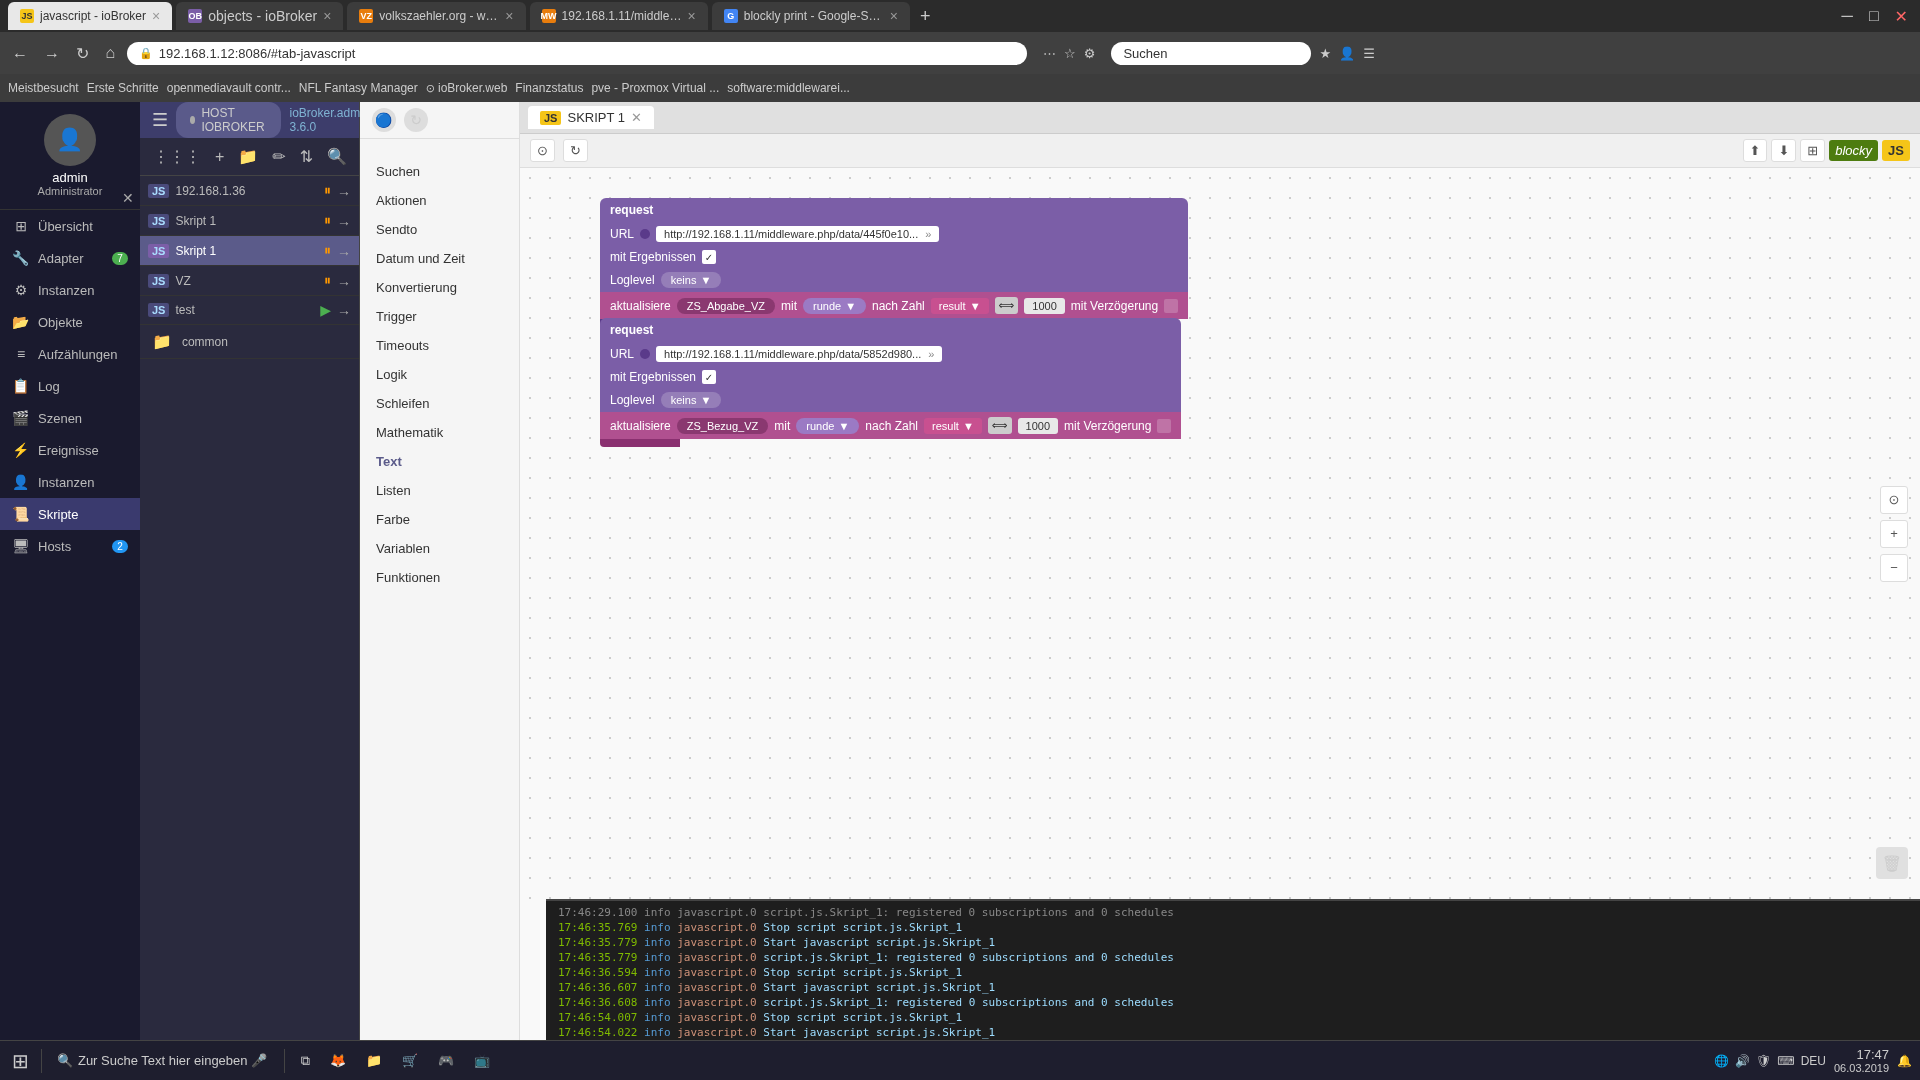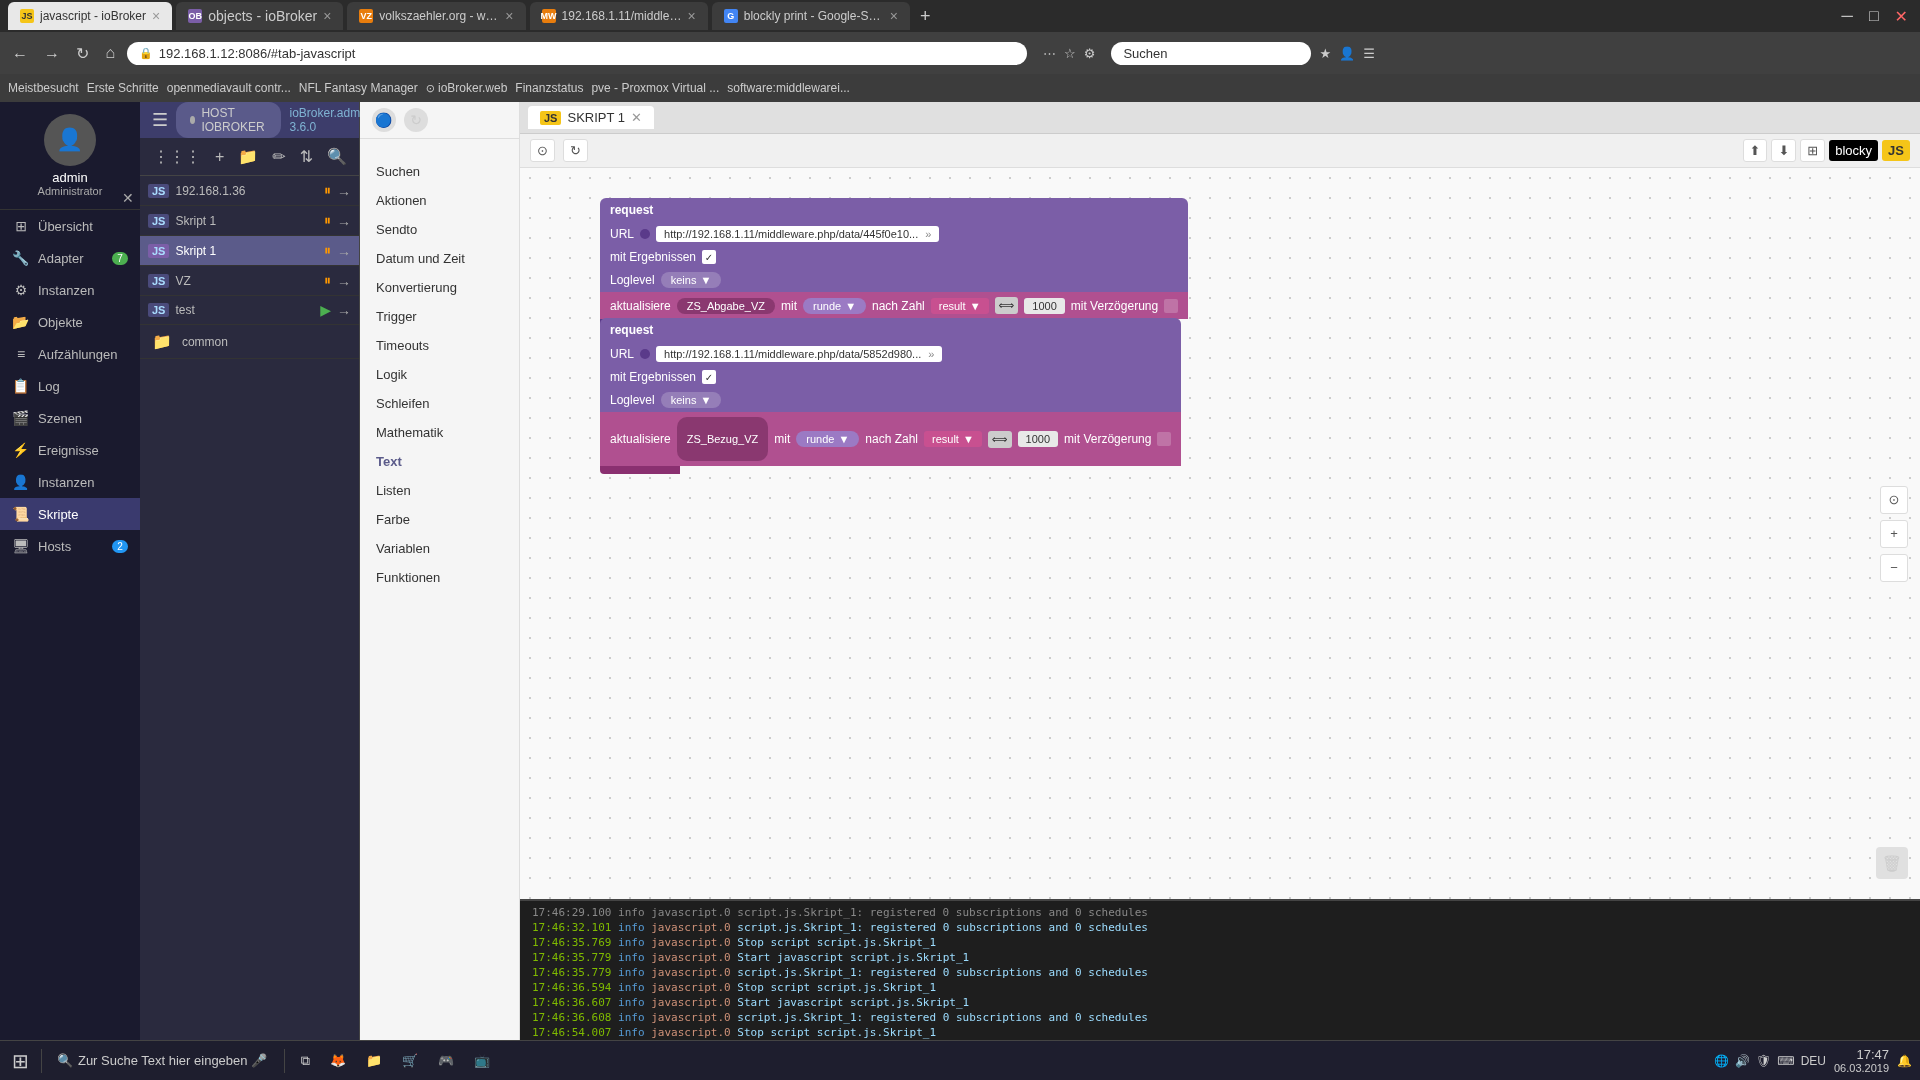--- a/index.html
+++ b/index.html
@@ -56,21 +56,21 @@
     .menu-circle { width: 24px; height: 24px; border-radius: 50%; background: #ddd; display: flex; align-items: center; justify-content: center; cursor: pointer; font-size: 14px; }
     .menu-item { display: flex; align-items: center; padding: 7px 16px; cursor: pointer; color: #333; font-size: 13px; }
     .menu-item.active { color: #5b5b8a; font-weight: bold; }
 
     
     .main-area { flex: 1; background: #f9f9f9; display: flex; flex-direction: column; position: relative; overflow: hidden; }
     .canvas-tab { display: flex; align-items: center; gap: 6px; padding: 4px 12px; background: #e0e0e0; border-radius: 4px 4px 0 0; font-size: 13px; color: #555; cursor: pointer; }
     .canvas-tab.active { background: #fff; color: #333; }
     .canvas-tab-close { cursor: pointer; color: #999; }
     .canvas-icon-btn { background: #fff; border: 1px solid #ddd; border-radius: 3px; padding: 3px 6px; cursor: pointer; font-size: 13px; color: #555; }
-    .canvas-icon-btn.blocky { background: #000000; color: #fff; border: none; }
+    .canvas-icon-btn.blocky { background: #4d7c0f; color: #fff; border: none; font-style: italic; }
     .canvas-icon-btn.js { background: #f5c518; color: #333; border: none; font-weight: bold; }
 
     
     .log-area { height: 180px; background: #1e1e1e; border-top: 2px solid #444; overflow-y: auto; padding: 4px 0; }
     .log-entry { font-family: monospace; font-size: 11px; padding: 1px 12px; color: #9cdcfe; white-space: nowrap; }
     .log-entry .time { color: #7fba00; }
     .log-entry .level { color: #569cd6; }
     .log-entry .source { color: #ce9178; }
     .log-entry .msg { color: #9cdcfe; }
 
@@ -446,21 +446,21 @@
         <div style="background:#7b5ea7; padding:4px 10px; display:flex; align-items:center; gap:6px; font-size:12px; color:#fff;">
           <span>Loglevel</span>
           <div style="background:rgba(255,255,255,0.2); border-radius:10px; padding:2px 10px; font-size:11px; color:#fff; display:flex; align-items:center; gap:4px; cursor:pointer;">
             <span>keins</span>
             <span>▼</span>
           </div>
         </div>
 
         <div style="background:#b05090; padding:5px 10px; display:flex; align-items:center; gap:6px; font-size:12px; color:#fff; flex-wrap:wrap;">
           <span>aktualisiere</span>
-          <div style="background:#8a3870; border-radius:10px; padding:16px 10px; font-size:11px; color:#fff;">
+          <div style="background:#8a3870; border-radius:10px; padding:2px 10px; font-size:11px; color:#fff;">
             <span>ZS_Bezug_VZ</span>
           </div>
           <span>mit</span>
           <div style="background:#9b7ac4; border-radius:10px; padding:2px 10px; font-size:11px; color:#fff; display:flex; align-items:center; gap:4px; cursor:pointer;">
             <span>runde</span>
             <span>▼</span>
           </div>
           <span>nach Zahl</span>
           <div style="background:#c85090; border-radius:3px; padding:2px 8px; font-size:11px; color:#fff; display:flex; align-items:center; gap:4px; cursor:pointer;">
             <span>result</span>
@@ -480,31 +480,25 @@
         <button class="canvas-icon-btn" style="width:28px; height:28px; display:flex; align-items:center; justify-content:center;">⊙</button>
         <button class="canvas-icon-btn" style="width:28px; height:28px; display:flex; align-items:center; justify-content:center;">+</button>
         <button class="canvas-icon-btn" style="width:28px; height:28px; display:flex; align-items:center; justify-content:center;">−</button>
       </div>
 
       <div style="position:absolute; right:12px; bottom:20px;">
         <div style="width:32px; height:32px; background:#e0e0e0; border-radius:4px; display:flex; align-items:center; justify-content:center; font-size:16px; cursor:pointer;">🗑</div>
       </div>
     </div>
 
-    <div style="position:relative;">
+    <div style="position:relative;margin-left:26px;">
 
       <div class="log-area">
         <div class="log-entry">
           <span style="color:#888;">17:46:29.100 info javascript.0 script.js.Skript_1: registered 0 subscriptions and 0 schedules</span>
-        </div>
-        <div class="log-entry">
-          <span class="time">17:46:32.101</span>
-          <span> </span><span class="level">info</span>
-          <span> </span><span class="source">javascript.0</span>
-          <span> </span><span class="msg">script.js.Skript_1: registered 0 subscriptions and 0 schedules</span>
         </div>
         <div class="log-entry">
           <span class="time">17:46:35.769</span>
           <span> </span><span class="level">info</span>
           <span> </span><span class="source">javascript.0</span>
           <span> </span><span class="msg">Stop script script.js.Skript_1</span>
         </div>
         <div class="log-entry">
           <span class="time">17:46:35.779</span>
           <span> </span><span class="level">info</span>

